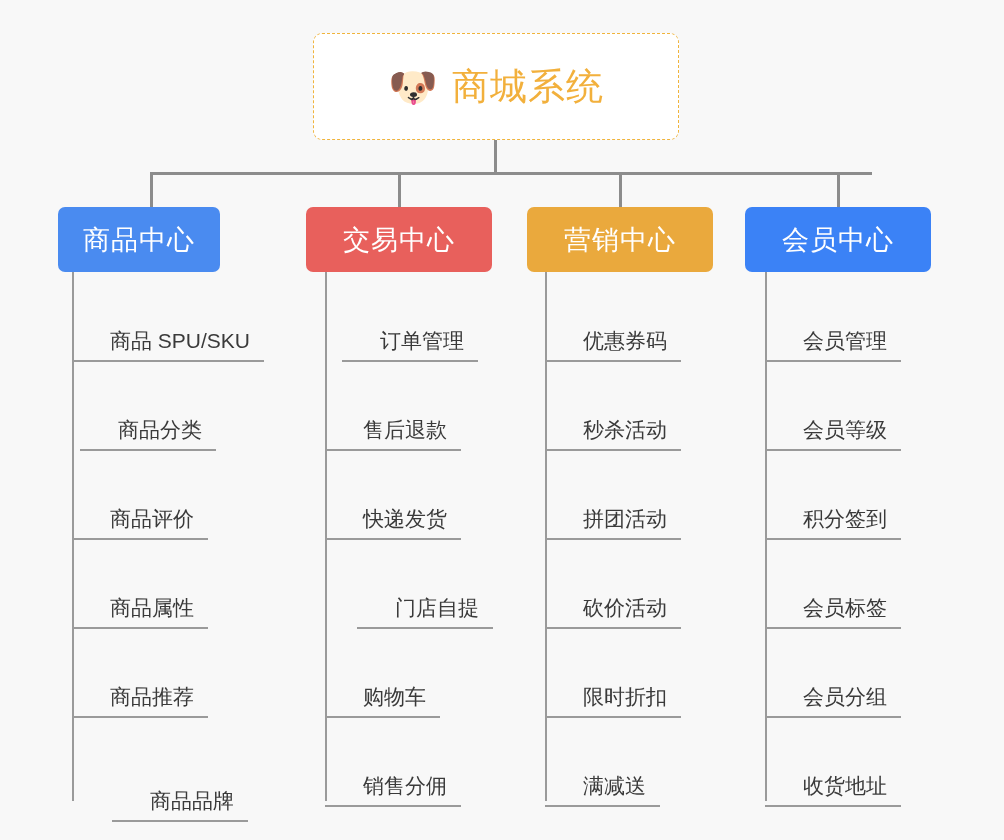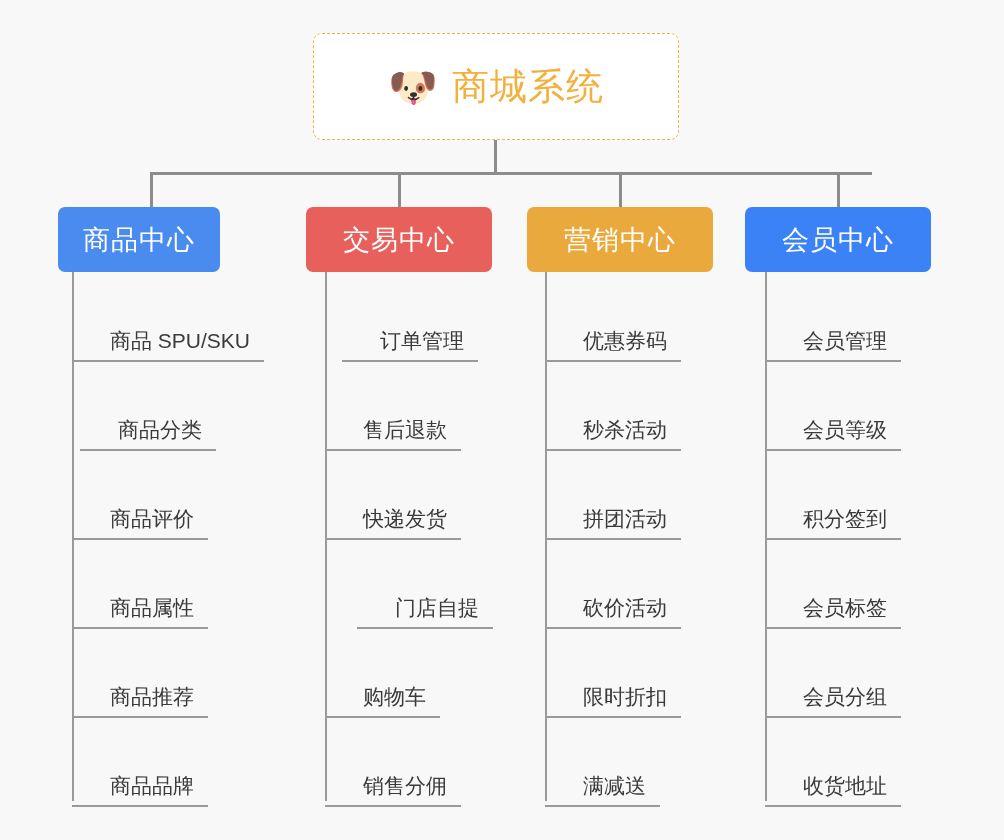--- a/index.html
+++ b/index.html
@@ -133,21 +133,21 @@
       <div class="cat-box" style="left: 58px; width: 162px; background: rgb(74, 139, 240);">
         <span>商品中心</span>
       </div>
       <div class="branch" style="left: 72px;">
         <div class="branch-spine" style="height: 529px;"></div>
         <div class="leaf" style="top: 56px;"><span class="leaf-label">商品 SPU/SKU</span></div>
         <div class="leaf" style="top: 145px; margin-left: 8px;"><span class="leaf-label">商品分类</span></div>
         <div class="leaf" style="top: 234px;"><span class="leaf-label">商品评价</span></div>
         <div class="leaf" style="top: 323px;"><span class="leaf-label">商品属性</span></div>
         <div class="leaf" style="top: 412px;"><span class="leaf-label">商品推荐</span></div>
-        <div class="leaf" style="top: 501px;"><span class="leaf-label">商品品牌</span></div>
+        <div class="leaf" style="top: 516px; margin-left: 40px;"><span class="leaf-label">商品品牌</span></div>
       </div>
       <div class="conn conn-drop" style="left: 398px;"></div>
       <div class="cat-box" style="left: 306px; width: 186px; background: rgb(232, 96, 92);">
         <span>交易中心</span>
       </div>
       <div class="branch" style="left: 325px;">
         <div class="branch-spine" style="height: 529px;"></div>
         <div class="leaf" style="top: 56px; margin-left: 17px;"><span class="leaf-label">订单管理</span></div>
         <div class="leaf" style="top: 145px;"><span class="leaf-label">售后退款</span></div>
         <div class="leaf" style="top: 234px;"><span class="leaf-label">快递发货</span></div>

